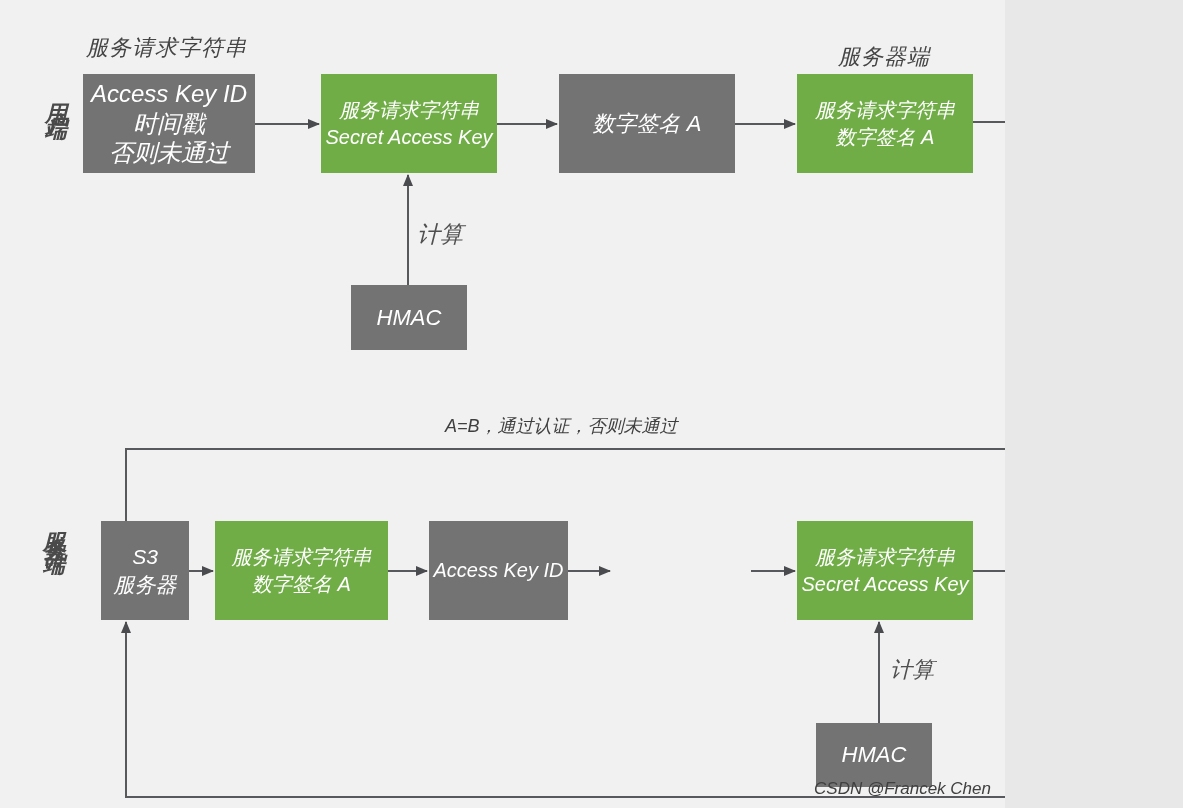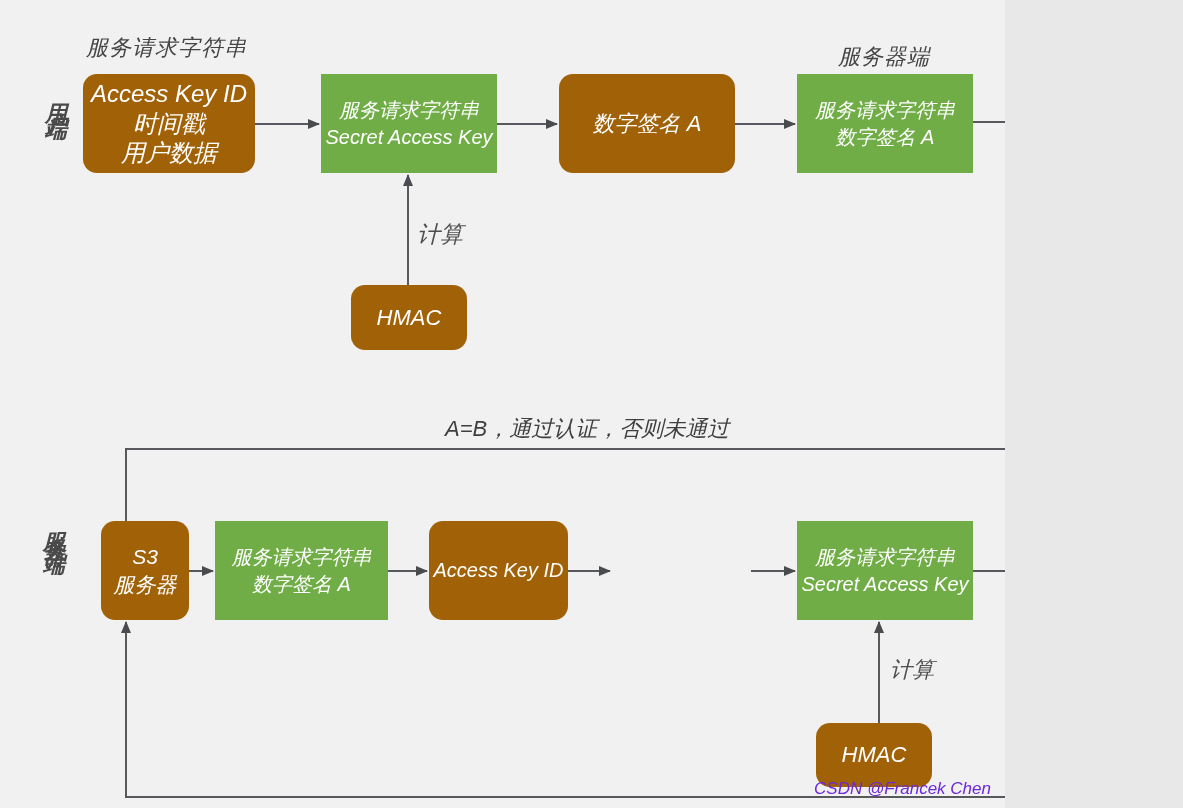--- a/index.html
+++ b/index.html
@@ -13,34 +13,34 @@
   }
   .connectors{position:absolute;left:0;top:0;width:1183px;height:808px;}
   .node{
     position:absolute;
     display:flex;flex-direction:column;
     align-items:center;justify-content:center;
     color:#ffffff;text-align:center;
     line-height:1.32;
     box-sizing:border-box;
   }
-  .node.dark{background:#a16207;border-radius:14px;}
+  .node.dark{background:#737373;}
   .node.green{background:#70ad47;}
   .node span{display:block;}
   .f-label{
     position:absolute;color:#454545;white-space:nowrap;
   }
   .lane-label{
     position:absolute;color:#4a4a4a;
     writing-mode:vertical-rl;text-orientation:upright;
     font-size:22px;letter-spacing:7px;font-weight:bold;
   }
   .watermark{
     position:absolute;right:14px;top:779px;
-    color:#6d28d9;font-size:17px;white-space:nowrap;text-align:right;
+    color:#404040;font-size:17px;white-space:nowrap;text-align:right;
   }
 </style>
 </head>
 <body>
 
 <div class="stage">
 
   <svg class="connectors" viewBox="0 0 1183 808" xmlns="http://www.w3.org/2000/svg">
     <defs>
       <marker id="ah" markerUnits="userSpaceOnUse" markerWidth="12" markerHeight="10" refX="11" refY="5" orient="auto">
@@ -69,26 +69,26 @@
     </g>
   </svg>
 
   <div class="lane-label" style="left:41px;top:86px;">用户端</div>
   <div class="lane-label" style="left:39px;top:514px;">服务器端</div>
 
   <div class="f-label" style="left:86px;top:33px;font-size:22px;letter-spacing:1px;">服务请求字符串</div>
   <div class="f-label" style="left:838px;top:42px;font-size:22px;letter-spacing:1px;">服务器端</div>
   <div class="f-label" style="left:417px;top:219px;font-size:23px;color:#4f4f4f;">计算</div>
   <div class="f-label" style="left:890px;top:655px;font-size:22px;color:#4f4f4f;">计算</div>
-  <div class="f-label" style="left:445px;top:414px;font-size:22px;color:#3f3f3f;">A=B，通过认证，否则未通过</div>
+  <div class="f-label" style="left:445px;top:414px;font-size:18px;color:#3f3f3f;">A=B，通过认证，否则未通过</div>
 
   <div class="node dark" style="left:83px;top:74px;width:172px;height:99px;font-size:24px;line-height:1.23;">
     <span>Access Key ID</span>
     <span>时间戳</span>
-    <span>用户数据</span>
+    <span>否则未通过</span>
   </div>
 
   <div class="node green" style="left:321px;top:74px;width:176px;height:99px;font-size:20px;">
     <span>服务请求字符串</span>
     <span>Secret Access Key</span>
   </div>
 
   <div class="node dark" style="left:559px;top:74px;width:176px;height:99px;font-size:22px;">
     <span>数字签名 A</span>
   </div>

